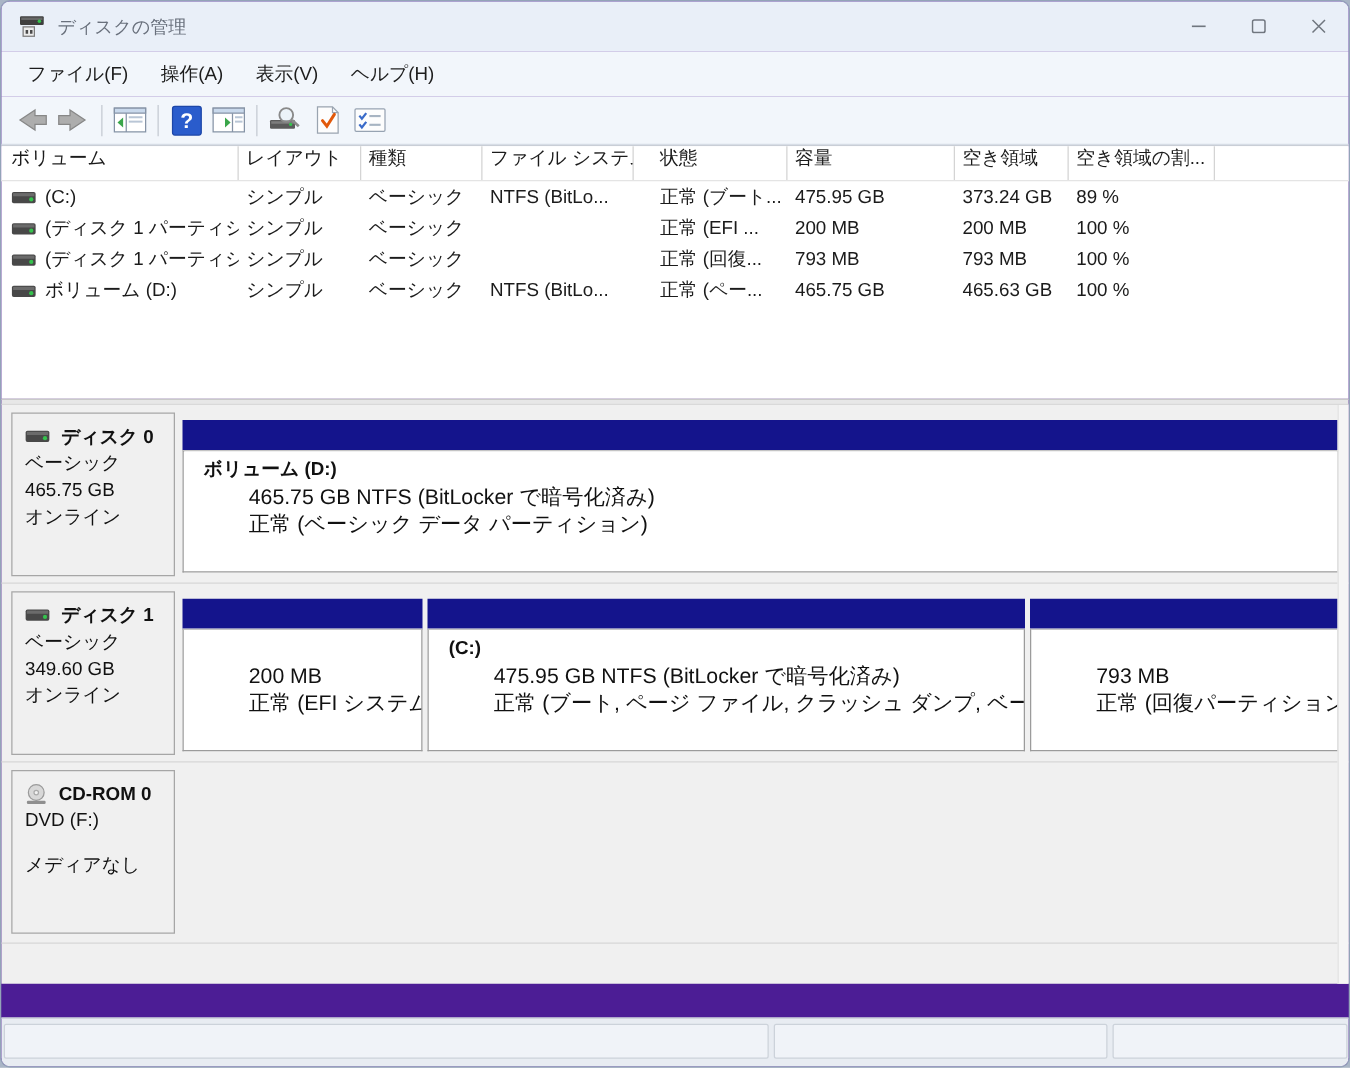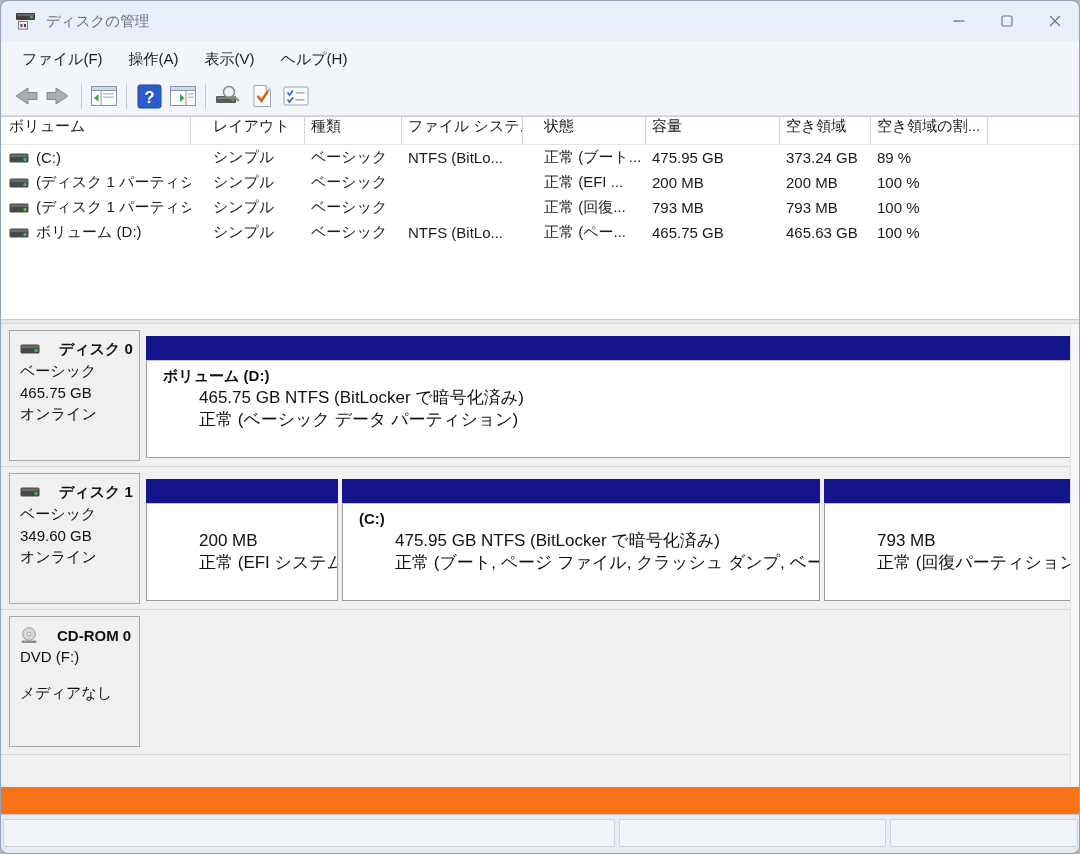--- a/index.html
+++ b/index.html
@@ -1,17 +1,17 @@
 <!DOCTYPE html>
 <html><head>
 <meta charset="utf-8">
 <style>
   * { margin:0; padding:0; box-sizing:border-box; }
   html,body { width:1080px; height:854px; background:#a9b5c6; font-family:"Liberation Sans","DejaVu Sans",sans-serif; }
-  .window { position:absolute; inset:0; background:#f97316; border:1px solid #93a3b8; border-radius:8px; overflow:hidden; }
+  .window { position:absolute; inset:0; background:#4c1d95; border:1px solid #93a3b8; border-radius:8px; overflow:hidden; }
 
   
   .titlebar { position:absolute; top:0; left:0; right:0; height:40px; display:flex; align-items:center; padding-left:13px; background:#e9eff8; }
   .title-text { margin-left:9px; font-size:14.5px; color:#69707c; }
   .win-controls { margin-left:auto; display:flex; height:100%; }
   .win-btn { width:48px; height:100%; display:flex; align-items:center; justify-content:center; }
 
   
   .menubar { position:absolute; top:40px; left:0; right:0; height:36px; background:#f2f6fb; display:flex; align-items:center; padding-left:8px; }
   .menu-item { font-size:15px; color:#1c1c1c; padding:7px 13px; }
@@ -20,33 +20,33 @@
   .toolbar { position:absolute; top:76px; left:0; right:0; height:39px; background:#f2f6fb; border-bottom:1px solid #d7dde6; display:flex; align-items:center; padding-left:7px; }
   .tbtn { width:34px; height:30px; display:flex; align-items:center; justify-content:center; }
   .tsep { width:1px; height:25px; background:#c3c9d2; margin:0 5px; }
 
   
   .listpane { position:absolute; top:115px; left:0; right:0; height:203px; background:#ffffff; border-top:1px solid #c9ced6; }
   .lheader { display:flex; height:28px; background:#ffffff; border-bottom:1px solid #e4e4e4; }
   .hcell { font-size:15px; color:#1b1b1b; padding:0 6px; border-right:1px solid #d4d4d4; white-space:nowrap; overflow:hidden; }
   .lrow { display:flex; height:25px; align-items:center; }
   .cell { font-size:15px; color:#1b1b1b; padding:0 6px; white-space:nowrap; overflow:hidden; display:flex; align-items:center; }
-  .c0{width:190px; padding-left:8px;} .c1{width:98px;margin-left:16px;} .c2{width:97px;} .c3{width:121px;}
+  .c0{width:190px; padding-left:8px;} .c1{width:98px;} .c2{width:97px;} .c3{width:121px;}
   .c4{width:108px;margin-left:15px;} .c5{width:134px;} .c6{width:91px;} .c7{width:117px;} .c8{flex:1; border-right:none;}
   .vol-icon { margin-right:7px; flex:0 0 auto; }
 
   
   .splitter { position:absolute; top:318px; left:0; right:0; height:5px; background:#e7e7e7; border-top:1px solid #c9c9c9; border-bottom:1px solid #d9d9d9; }
 
   
   .graphpane { position:absolute; top:323px; left:0; right:0; height:463px; background:#f0f0f0; }
   .diskrow { position:relative; width:100%; border-bottom:1px solid #d6d6d6; }
   .row-h { height:143px; }
   .diskbox { position:absolute; left:8px; top:6px; width:131px; height:131px; background:#f0f0f0; border:1px solid #a6a6a6; padding:7px 4px 0 10px; }
-  .diskbox .dline1 { display:flex; align-items:center; gap:19px; font-size:15px; font-weight:bold; color:#111; height:22px; }
+  .diskbox .dline1 { display:flex; align-items:center; gap:9px; font-size:15px; font-weight:bold; color:#111; height:22px; }
   .diskbox .dline { font-size:15px; color:#111; height:21.5px; line-height:21.5px; white-space:nowrap; overflow:hidden; }
   .dline.gap { height:14px; }
   .partgroup { position:absolute; left:145px; top:12px; height:122px; display:flex; gap:4px; }
   .part { display:flex; flex-direction:column; }
   .part-head { height:24px; background:#14148c; }
   .part-body { flex:1; background:#ffffff; border:1px solid #9b9b9b; border-top:1px solid #c4c4c4; padding:4px 9px 0 8px; overflow:hidden; }
   .part-name { font-size:15px; font-weight:bold; color:#111; height:22px; line-height:22px; padding-left:8px; white-space:nowrap; }
   .part-line { font-size:17px; color:#111; height:22px; line-height:22px; white-space:nowrap;margin-left:44px; }
   .w-d0 { width:925px; } .w-d1a { width:192px; } .w-d1b { width:478px; } .w-d1c { width:247px; }
   .scrollstrip { position:absolute; top:0; right:0; width:9px; height:100%; background:#f6f6f6; border-left:1px solid #e1e1e1; }

